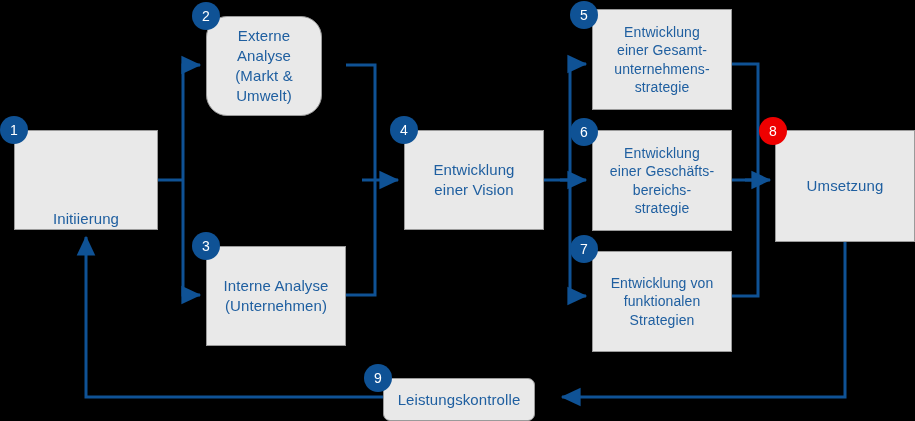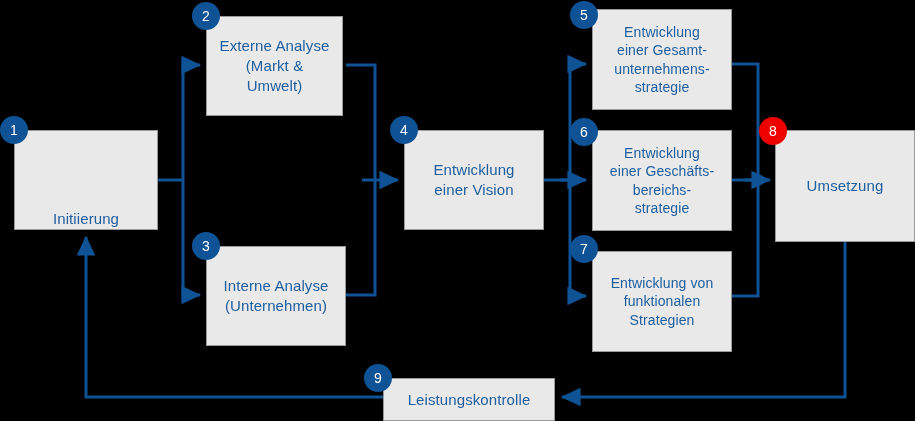--- a/index.html
+++ b/index.html
@@ -100,21 +100,21 @@
     </g>
   </svg>
 
   <div class="node" style="left:14px; top:130px; width:144px; height:100px;align-items:flex-end;">
     <span class="label">Initiierung</span>
   </div>
   <div class="badge" style="left:0px; top:116px;">
     <span>1</span>
   </div>
 
-  <div class="node" style="left:206px; top:16px; width:137px; height:100px;">
+  <div class="node" style="left:206px; top:16px; width:116px; height:100px;border-radius:21px;">
     <span class="label">Externe Analyse
 (Markt &amp;
 Umwelt)</span>
   </div>
   <div class="badge" style="left:192px; top:2px;">
     <span>2</span>
   </div>
 
   <div class="node" style="left:206px; top:246px; width:140px; height:100px;">
     <span class="label">Interne Analyse
@@ -161,20 +161,20 @@
     <span>7</span>
   </div>
 
   <div class="node" style="left:775px; top:130px; width:140px; height:112px;">
     <span class="label">Umsetzung</span>
   </div>
   <div class="badge alert" style="left:759px; top:117px;">
     <span>8</span>
   </div>
 
-  <div class="node" style="left:383px; top:378px; width:172px; height:43px;">
+  <div class="node" style="left:383px; top:378px; width:152px; height:43px;border-radius:7px;">
     <span class="label">Leistungskontrolle</span>
   </div>
   <div class="badge" style="left:364px; top:364px;">
     <span>9</span>
   </div>
 
 </div>
 
 </body></html>

